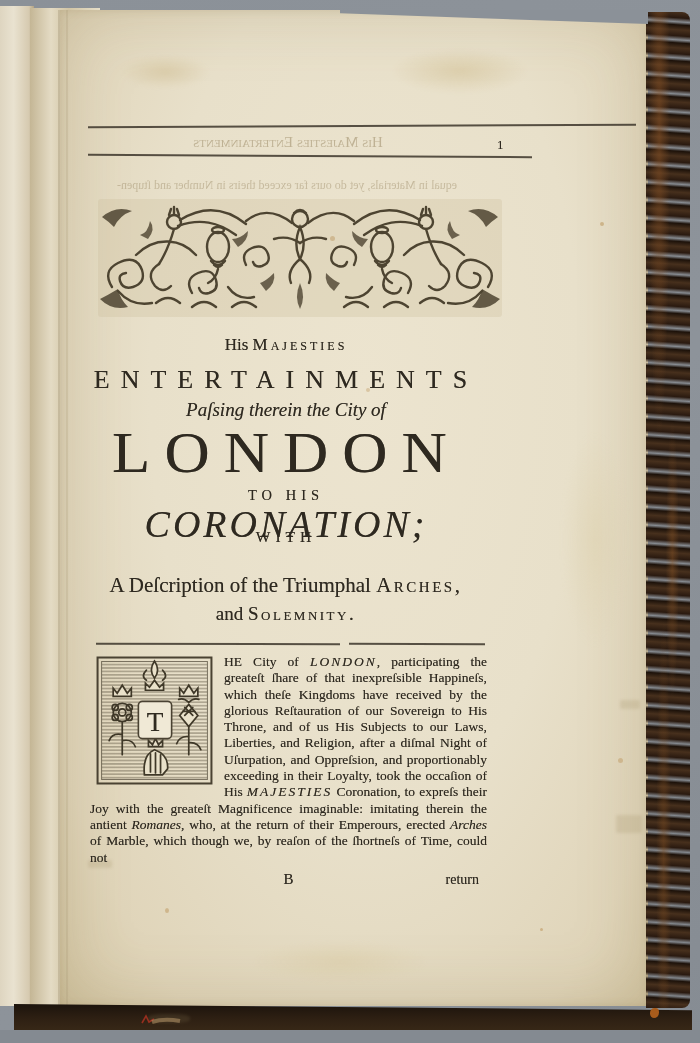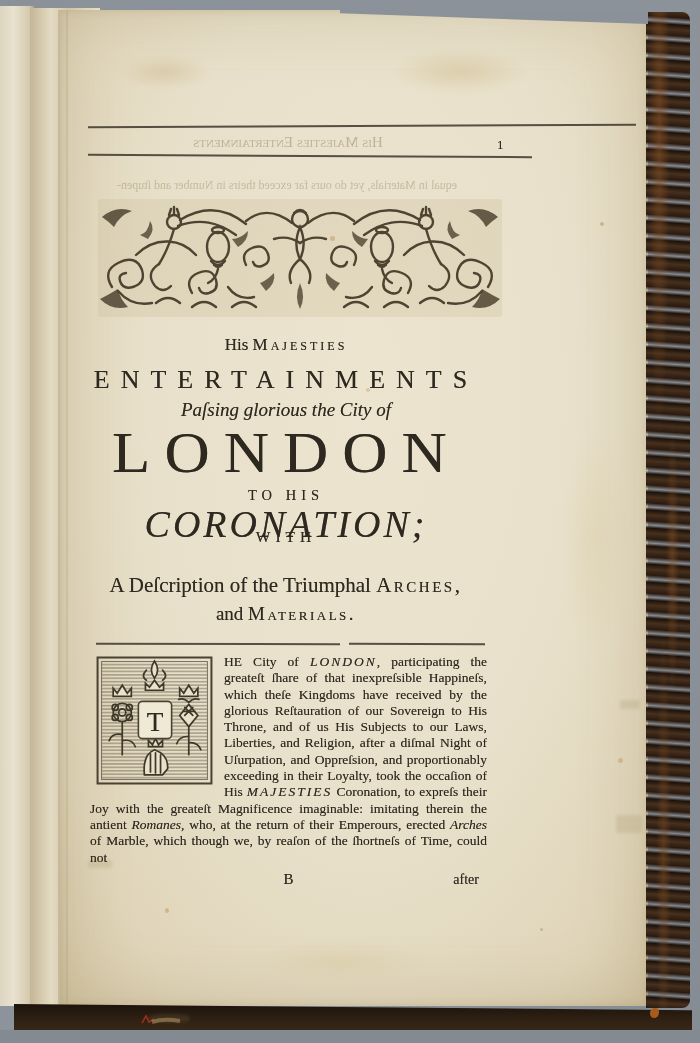--- a/index.html
+++ b/index.html
@@ -161,27 +161,27 @@
         <path d="M204,32 c-5,12 -5,22 0,32 c5,-10 5,-20 0,-32 Z"></path>
         <path d="M204,64 q-14,12 -9,24 M204,64 q14,12 9,24"></path>
         <path d="M204,88 q-6,14 0,26 q6,-12 0,-26 Z" fill="#4d4431" stroke="none" opacity=".8"></path>
       </g>
     </svg>
   </div>
 
   <div class="title-block ink">
     <div class="t-hismaj"><span>His </span><span class="sc">Majesties</span></div>
     <div class="t-ent">ENTERTAINMENTS</div>
-    <div class="t-passing">Paſsing glorious the City of</div>
+    <div class="t-passing">Paſsing therein the City of</div>
     <div class="t-london"><span>LONDON</span></div>
     <div class="t-tohis">TO HIS</div>
     <div class="t-coron">CORONATION;</div>
     <div class="t-with">WITH</div>
     <div class="t-descr"><span>A Deſcription of the Triumphal </span><span class="sc">Arches,</span></div>
-    <div class="t-solem"><span>and </span><span class="sc">Materials.</span></div>
+    <div class="t-solem"><span>and </span><span class="sc">Solemnity.</span></div>
   </div>
 
   <div class="rule midrule" style="left:96px;top:643px;width:244px;transform:rotate(.15deg);"></div>
   <div class="rule midrule" style="left:349px;top:643px;width:136px;transform:rotate(.15deg);"></div>
 
   <div class="body-block ink">
     <div class="dropcap-box">
       <svg width="117" height="129" viewBox="0 0 116 128">
         <defs>
           <pattern id="hatch" width="4" height="3.4" patternUnits="userSpaceOnUse">
@@ -217,16 +217,16 @@
         </g>
 
         <rect x="42" y="45" width="33" height="37" rx="4" fill="#f0e9d6" stroke="#4a4232" stroke-width="1.6"></rect>
         <text x="58.5" y="74" text-anchor="middle" font-family="Liberation Serif,DejaVu Serif,serif" font-size="27" fill="#2f2a20" id="dropcap-letter">T</text>
       </svg>
     </div><span id="body-segments"><span class="seg-plain">HE City of </span><span class="seg-italic-caps">LONDON</span><span class="seg-plain">, participating the greateſt ſhare of that inexpreſsible Happineſs, which theſe Kingdoms have received by the glorious Reſtauration of our Sovereign to His Throne, and of us His Subjects to our Laws, Liberties, and Religion, after a diſmal Night of Uſurpation, and Oppreſsion, and proportionably exceeding in their Loyalty, took the occaſion of His </span><span class="seg-italic-caps">MAJESTIES</span><span class="seg-plain"> Coronation, to expreſs their Joy with the greateſt Magnificence imaginable: imitating therein the antient </span><span class="seg-italic">Romanes</span><span class="seg-plain">, who, at the return of their Emperours, erected </span><span class="seg-italic">Arches</span><span class="seg-plain"> of Marble, which though we, by reaſon of the ſhortneſs of Time, could not</span></span>
   </div>
 
   <div class="sig-row ink">
     <span class="sig-b">B</span>
-    <span class="sig-catch">after</span>
+    <span class="sig-catch">return</span>
   </div>
 
 </div>
 
 </body></html>

